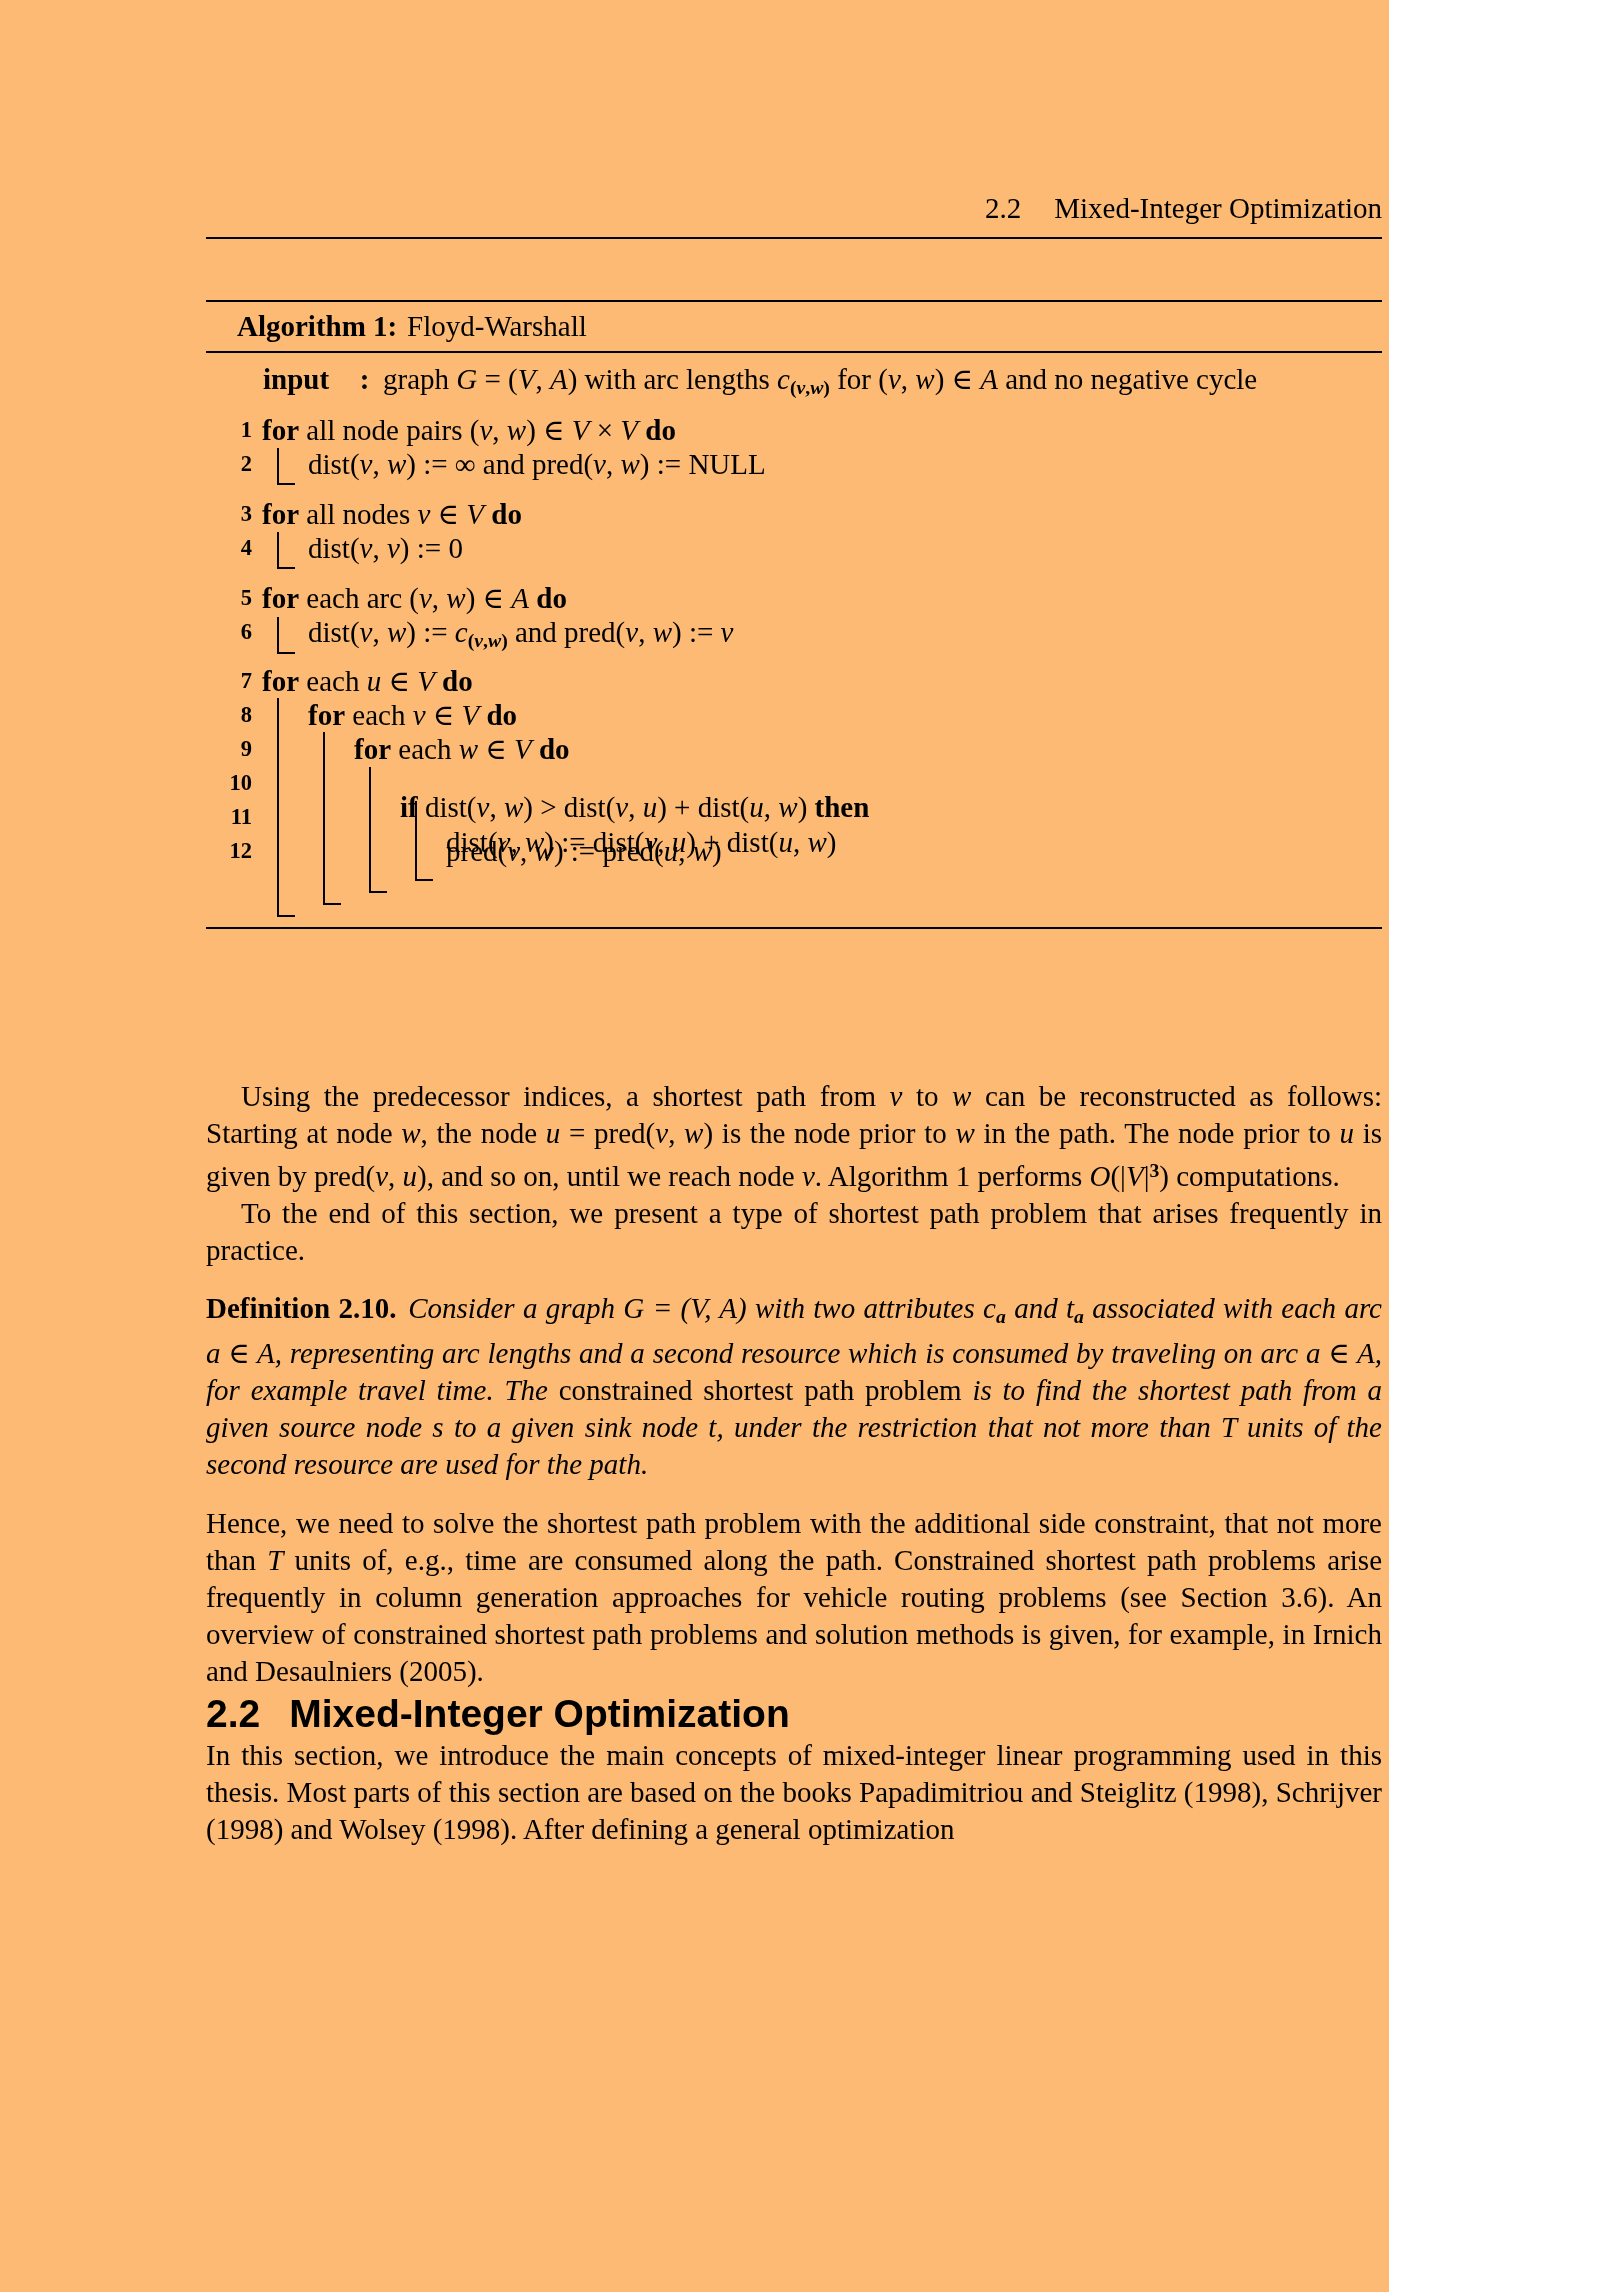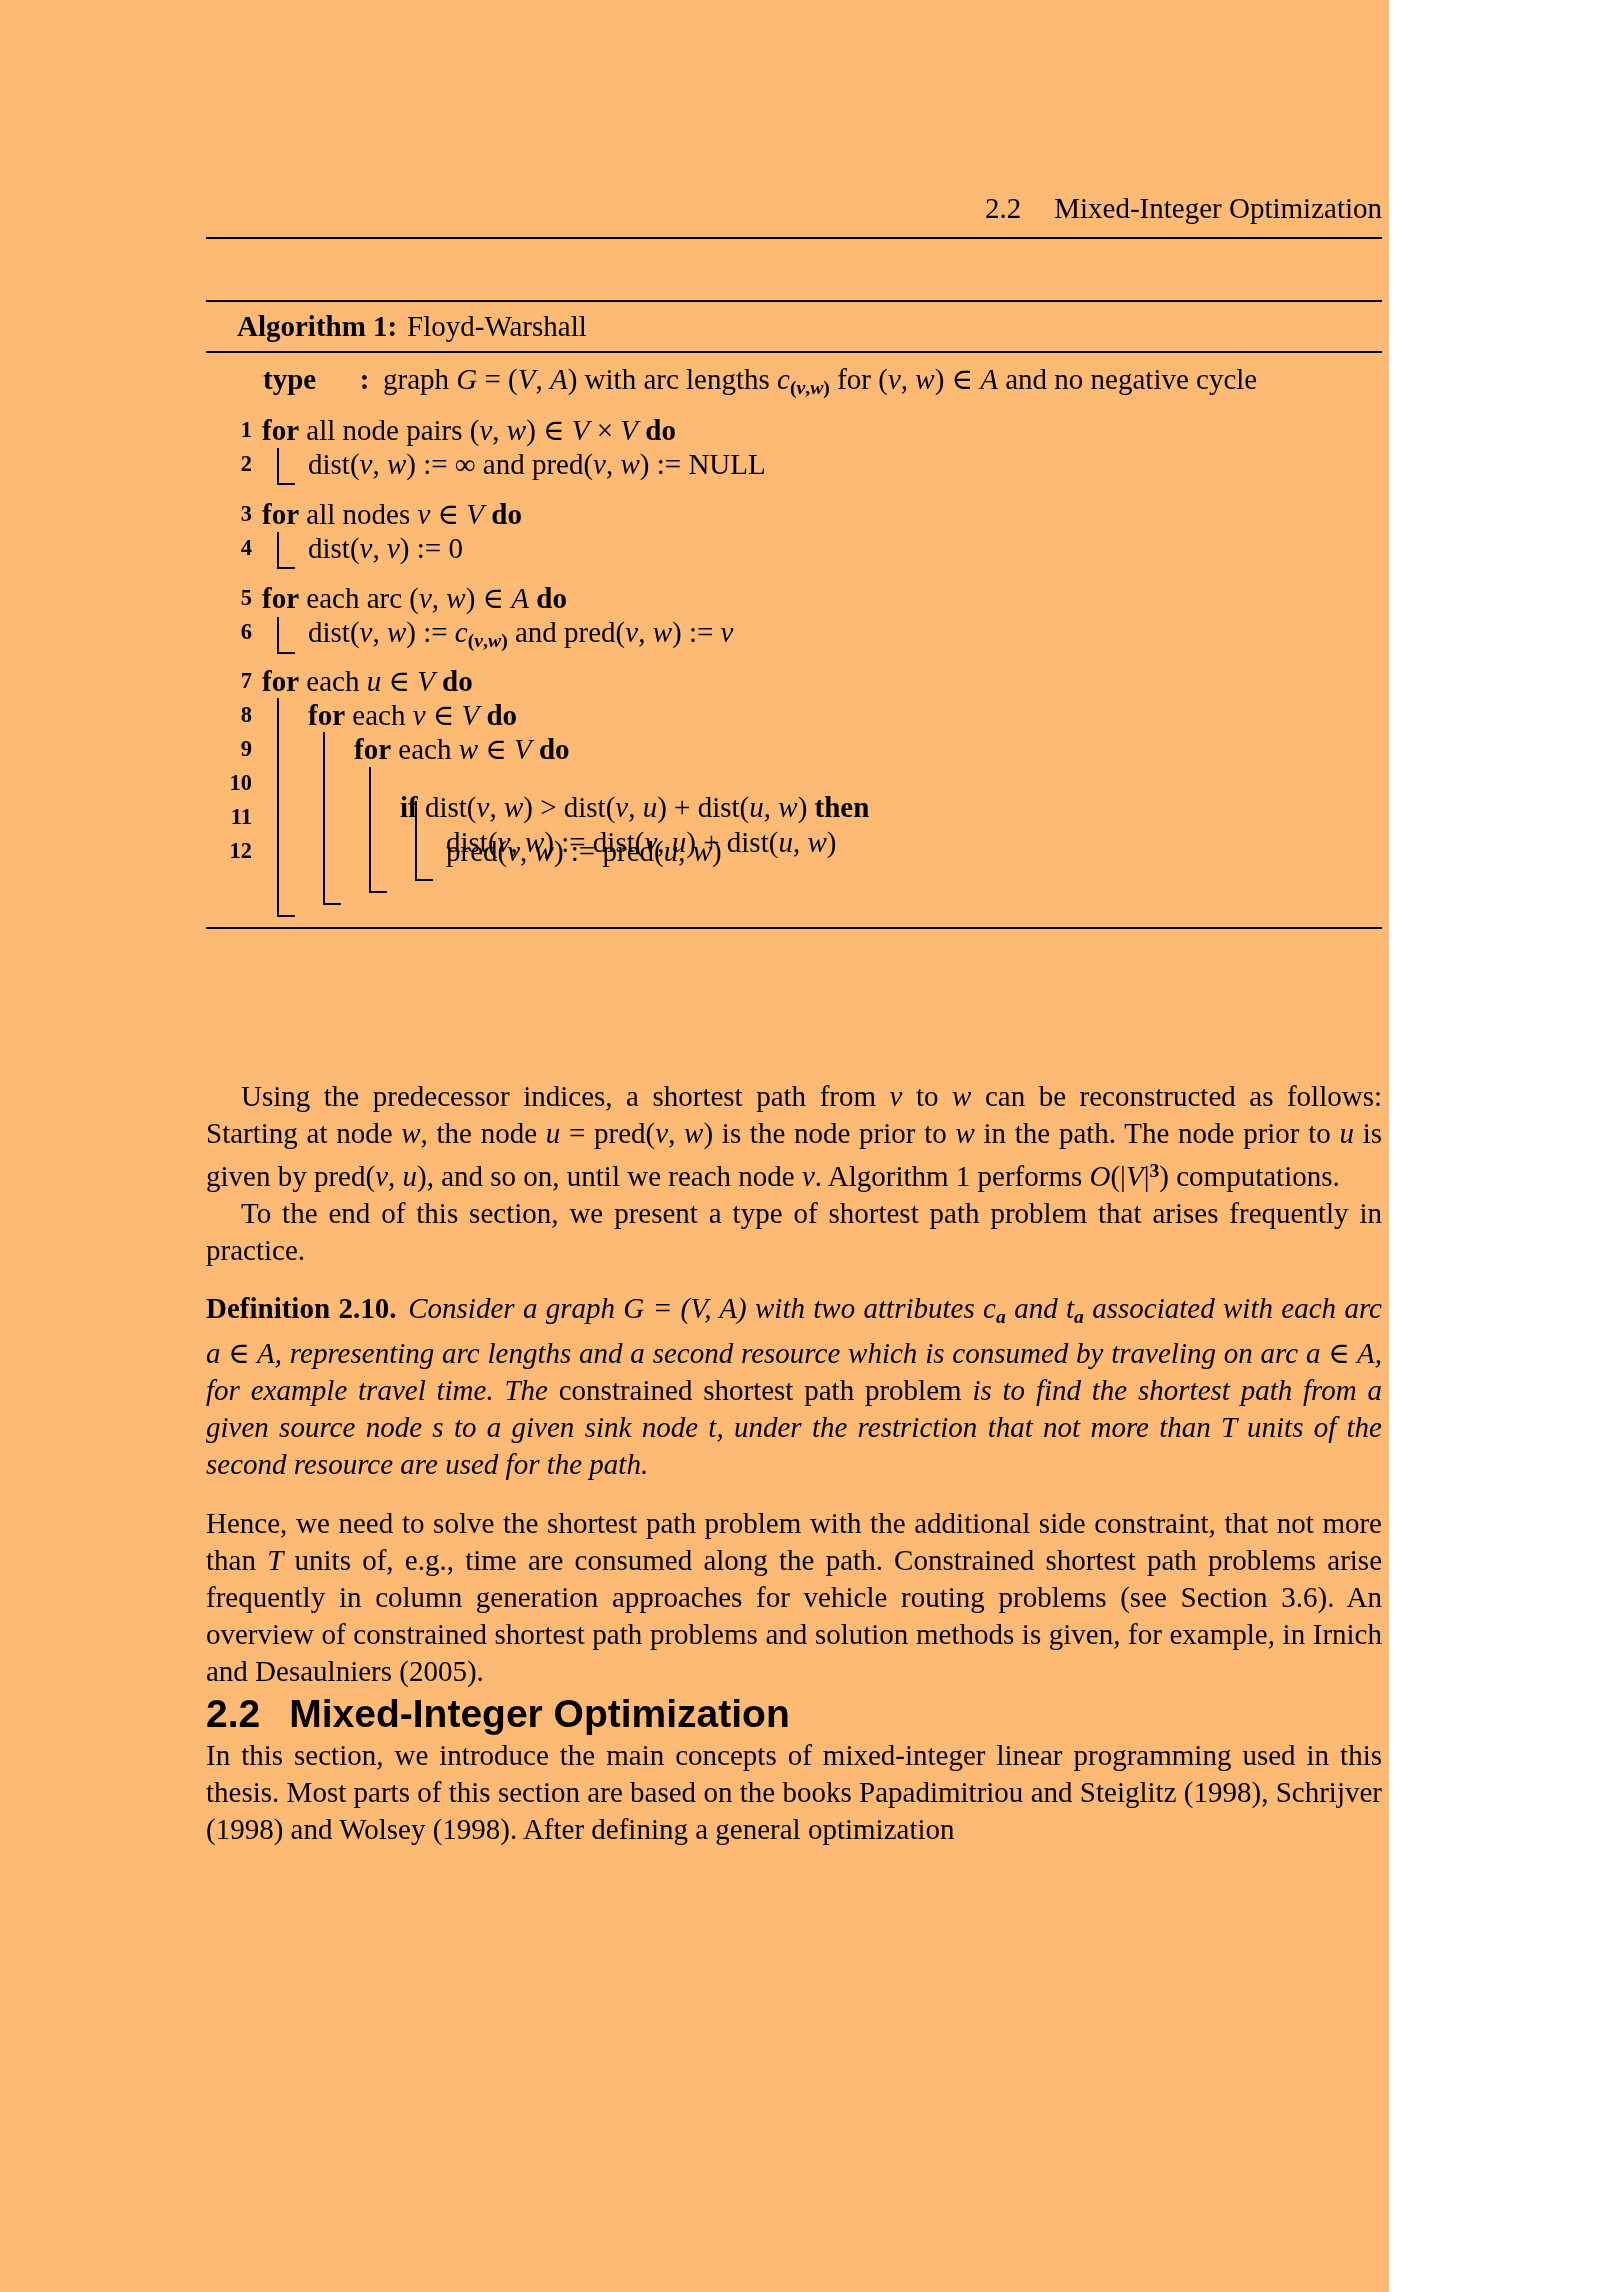--- a/index.html
+++ b/index.html
@@ -78,21 +78,21 @@
     <span class="rh-num">2.2</span><span>Mixed-Integer Optimization</span>
   </div>
 
   <div class="algorithm">
     <div class="alg-caption">
       <span class="cap-label">Algorithm 1:</span><span>Floyd-Warshall</span>
     </div>
     <div class="alg-io">
         <div class="io-row">
           <div class="io-label">
-            <span>type</span>
+            <span>input</span>
             <span class="io-colon">:</span>
           </div>
           <div class="io-text">graph <i>G</i> = (<i>V</i>, <i>A</i>) with arc lengths <i>c</i><sub>(<i>v</i>,<i>w</i>)</sub> for (<i>v</i>, <i>w</i>) ∈ <i>A</i> and no negative cycle</div>
         </div>
       </div>
     <div class="alg-lines">
         <div class="alg-row">
           <span class="alg-no">1</span>
           <span class="alg-stmt" style="left: 56px;"><b>for</b> all node pairs (<i>v</i>, <i>w</i>) ∈ <i>V</i> × <i>V</i> <b>do</b></span>
         </div>

